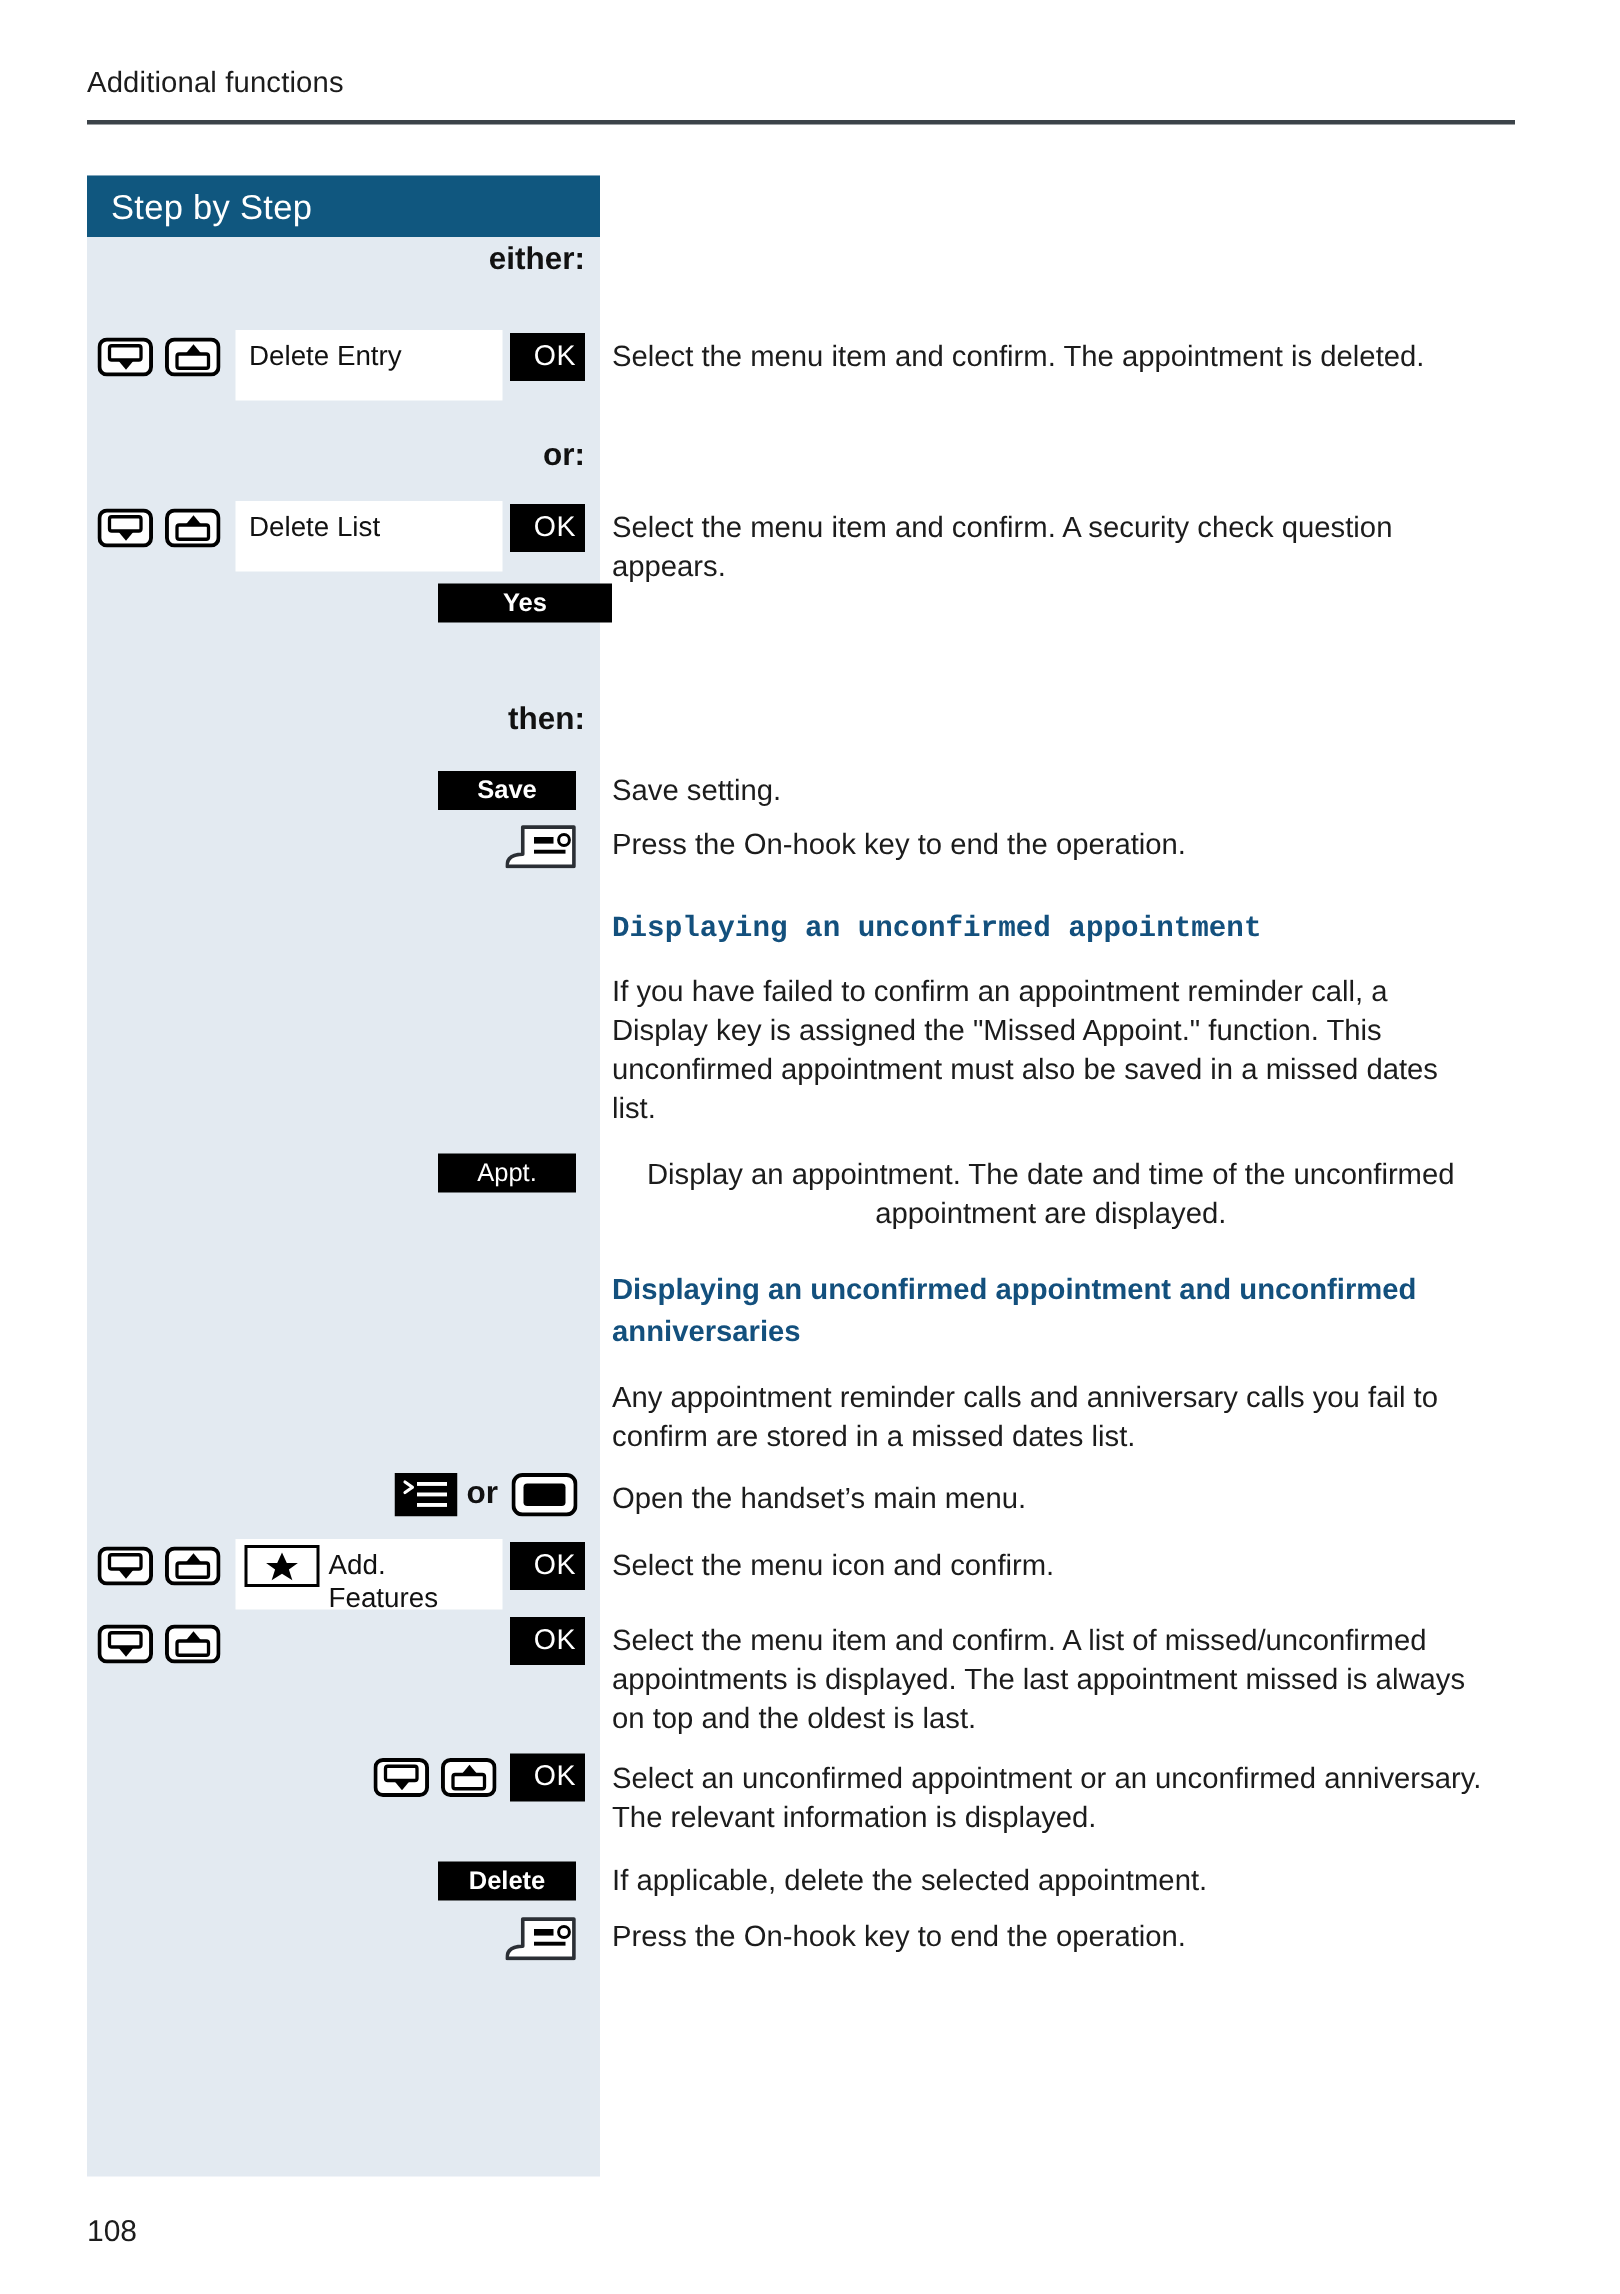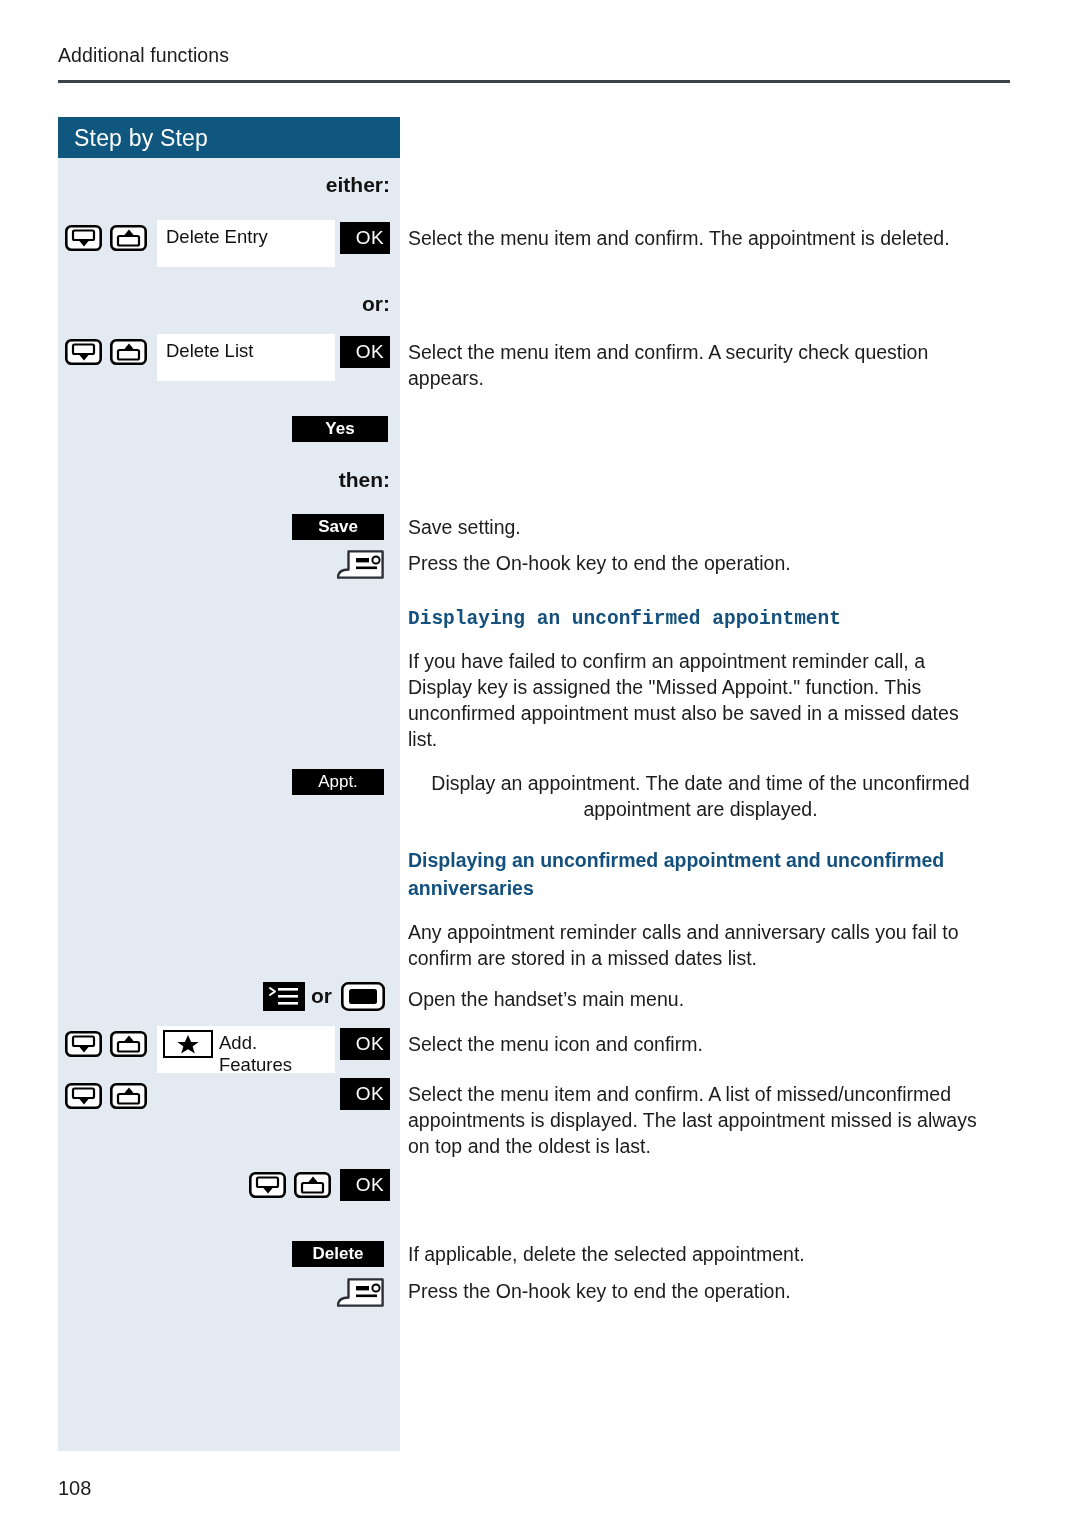--- a/index.html
+++ b/index.html
@@ -131,21 +131,21 @@
 <div class="page">
 
   <div class="runhead">Additional functions</div>
   <div class="runrule"></div>
 
   <div class="sbs-col"></div>
   <div class="sbs-head">
     <span>Step by Step</span>
   </div>
 
-  <div class="kw" style="top:173px;padding-left:10px;">either:</div>
+  <div class="kw" style="top:161px;padding-left:10px;">either:</div>
 
   <div class="navkey" style="left:65px; top:225px;">
     <svg width="37" height="26" viewBox="0 0 37 26">
       <rect x="1.3" y="1.3" width="34.4" height="23.4" rx="5" ry="5" fill="#fff" stroke="#000" stroke-width="2.6"></rect>
       <rect x="8" y="5.5" width="21" height="9.5" rx="1.5" fill="#fff" stroke="#000" stroke-width="2.2"></rect>
       <polygon points="14,15.5 24,15.5 19,21.5" fill="#000"></polygon>
     </svg>
   </div>
   <div class="navkey" style="left:110px; top:225px;">
     <svg width="37" height="26" viewBox="0 0 37 26">
@@ -175,21 +175,21 @@
       <rect x="8" y="11" width="21" height="9.5" rx="1.5" fill="#fff" stroke="#000" stroke-width="2.2"></rect>
       <polygon points="14,10.5 24,10.5 19,4.5" fill="#000"></polygon>
     </svg>
   </div>
   <div class="dispfield" style="left:157px; top:334px; width:178px;">
     <span class="dtext">Delete List</span>
   </div>
   <div class="badge ok" style="left:340px; top:336px;">OK</div>
   <div class="para" style="top:339px;">Select the menu item and confirm. A security check question appears.</div>
 
-  <div class="badge bold" style="left:292px; top:416px; width:96px;">Yes</div>
+  <div class="badge bold" style="left:292px; top:389px; width:116px;">Yes</div>
 
   <div class="kw" style="top:468px;">then:</div>
 
   <div class="badge bold" style="left:292px; top:514px; width:92px;">Save</div>
   <div class="para" style="top:514px;">Save setting.</div>
 
   <div class="onhook" style="left:337px; top:549px;">
     <svg width="47" height="30" viewBox="0 0 47 30">
       <path d="M1 28.6 C1 22 6 20.5 11.5 20.5 L11.5 2.4 L45.6 2.4 L45.6 28.6 Z" fill="#fff" stroke="#2b2f35" stroke-width="2.4" stroke-linejoin="round"></path>
       <rect x="19" y="9" width="13" height="4.4" fill="#000"></rect>
@@ -276,20 +276,21 @@
     </svg>
   </div>
   <div class="navkey" style="left:294px; top:1172px;">
     <svg width="37" height="26" viewBox="0 0 37 26">
       <rect x="1.3" y="1.3" width="34.4" height="23.4" rx="5" ry="5" fill="#fff" stroke="#000" stroke-width="2.6"></rect>
       <rect x="8" y="11" width="21" height="9.5" rx="1.5" fill="#fff" stroke="#000" stroke-width="2.2"></rect>
       <polygon points="14,10.5 24,10.5 19,4.5" fill="#000"></polygon>
     </svg>
   </div>
   <div class="badge ok" style="left:340px; top:1169px;">OK</div>
+  <div class="para" style="top:1173px;">Select an unconfirmed appointment or an unconfirmed anniversary. The relevant information is displayed.</div>
 
   <div class="badge bold" style="left:292px; top:1241px; width:92px;">Delete</div>
   <div class="para" style="top:1241px;">If applicable, delete the selected appointment.</div>
 
   <div class="onhook" style="left:337px; top:1277px;">
     <svg width="47" height="30" viewBox="0 0 47 30">
       <path d="M1 28.6 C1 22 6 20.5 11.5 20.5 L11.5 2.4 L45.6 2.4 L45.6 28.6 Z" fill="#fff" stroke="#2b2f35" stroke-width="2.4" stroke-linejoin="round"></path>
       <rect x="19" y="9" width="13" height="4.4" fill="#000"></rect>
       <circle cx="39" cy="11" r="3.6" fill="#fff" stroke="#000" stroke-width="2"></circle>
       <rect x="19" y="17.5" width="21" height="2.6" fill="#000"></rect>

